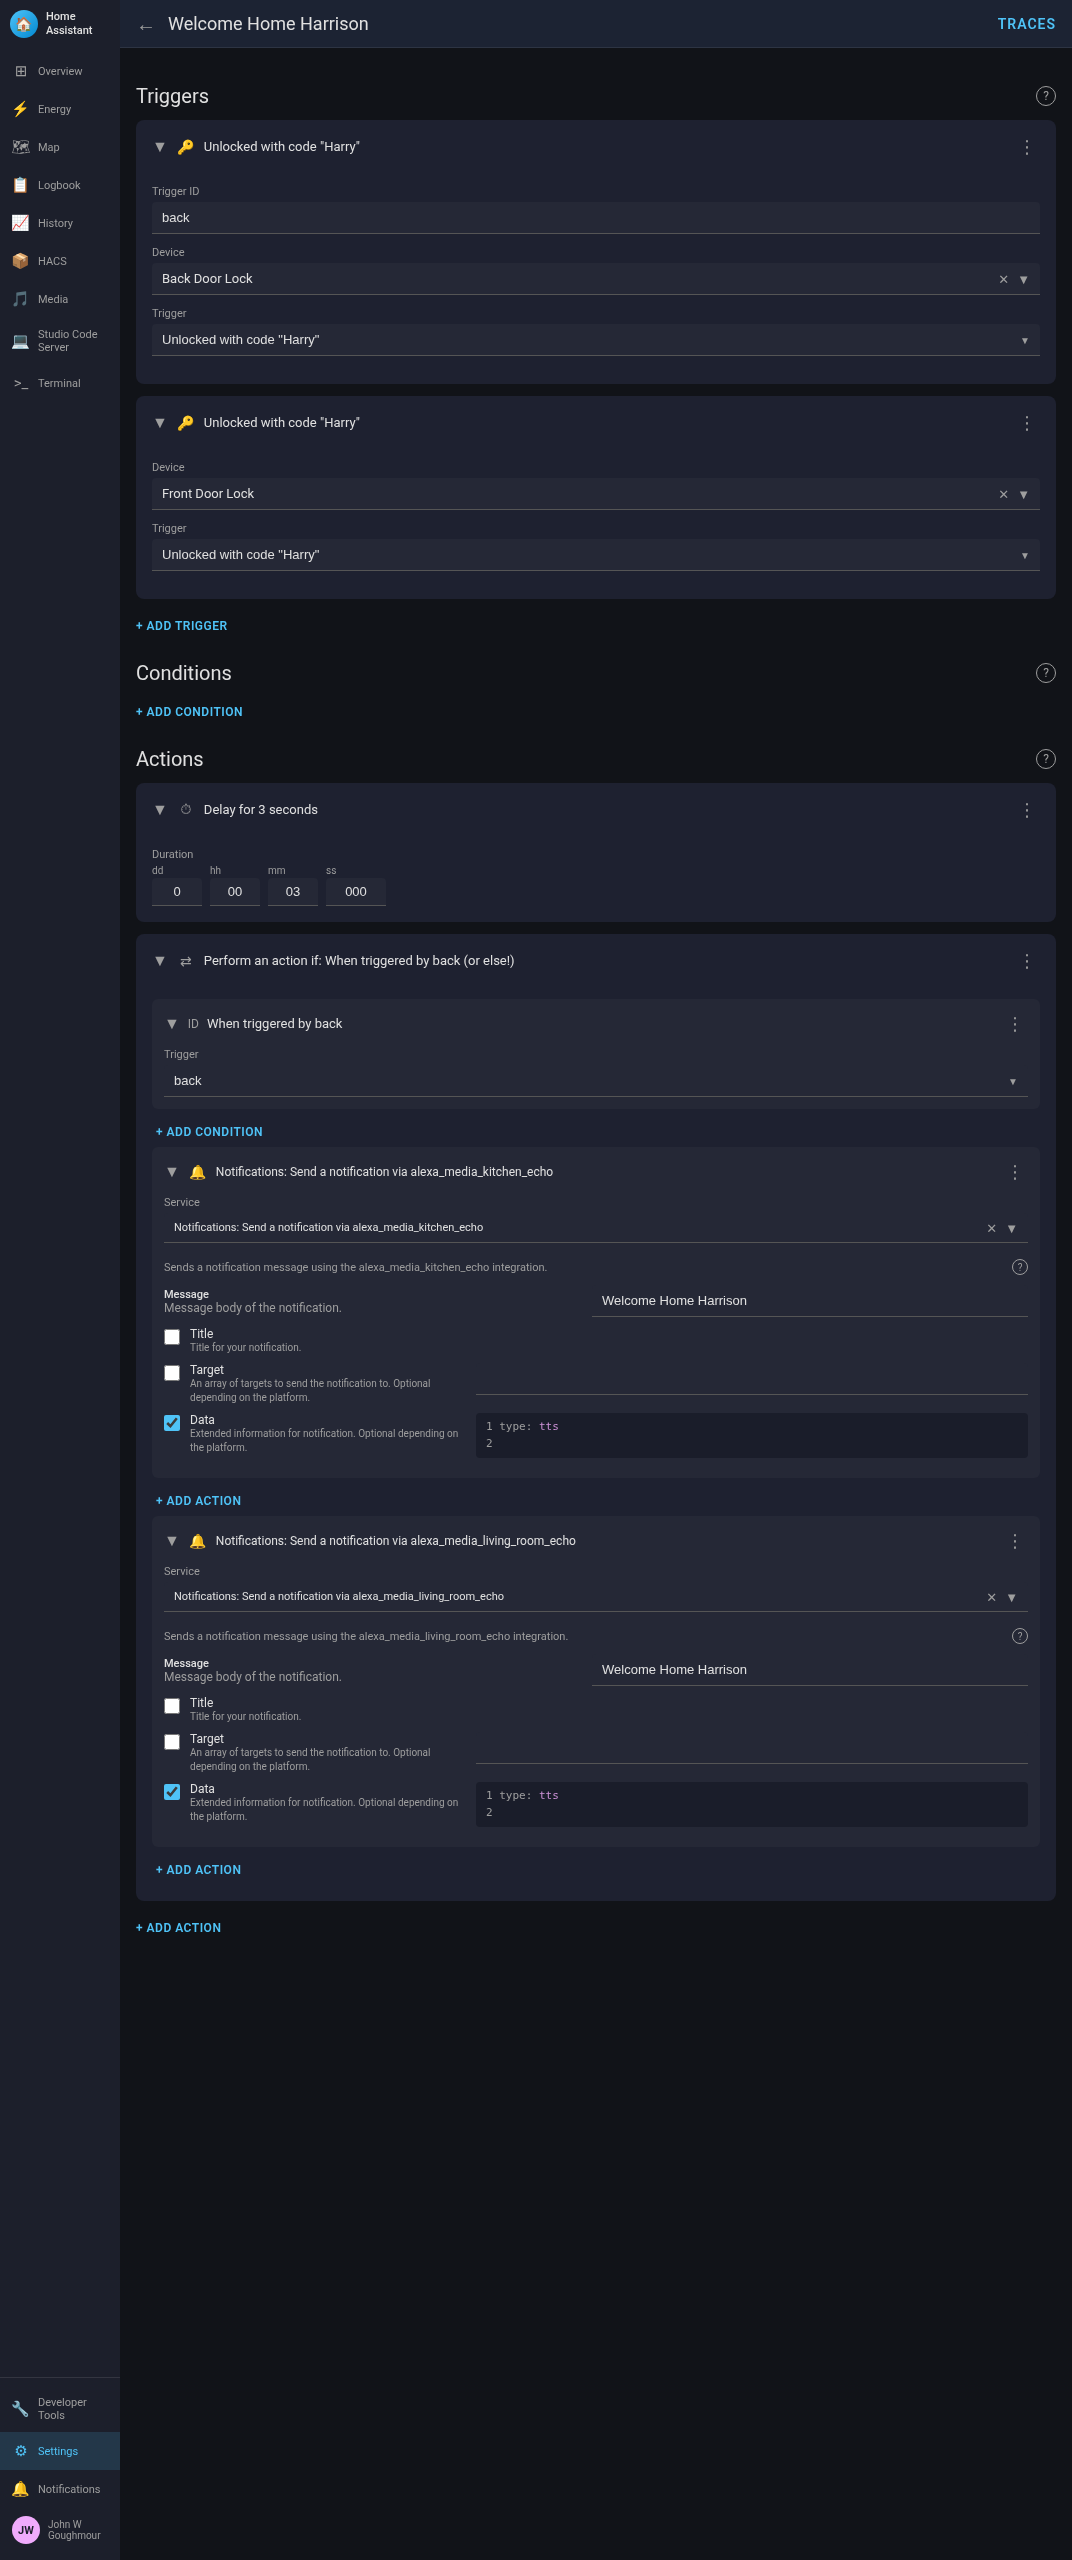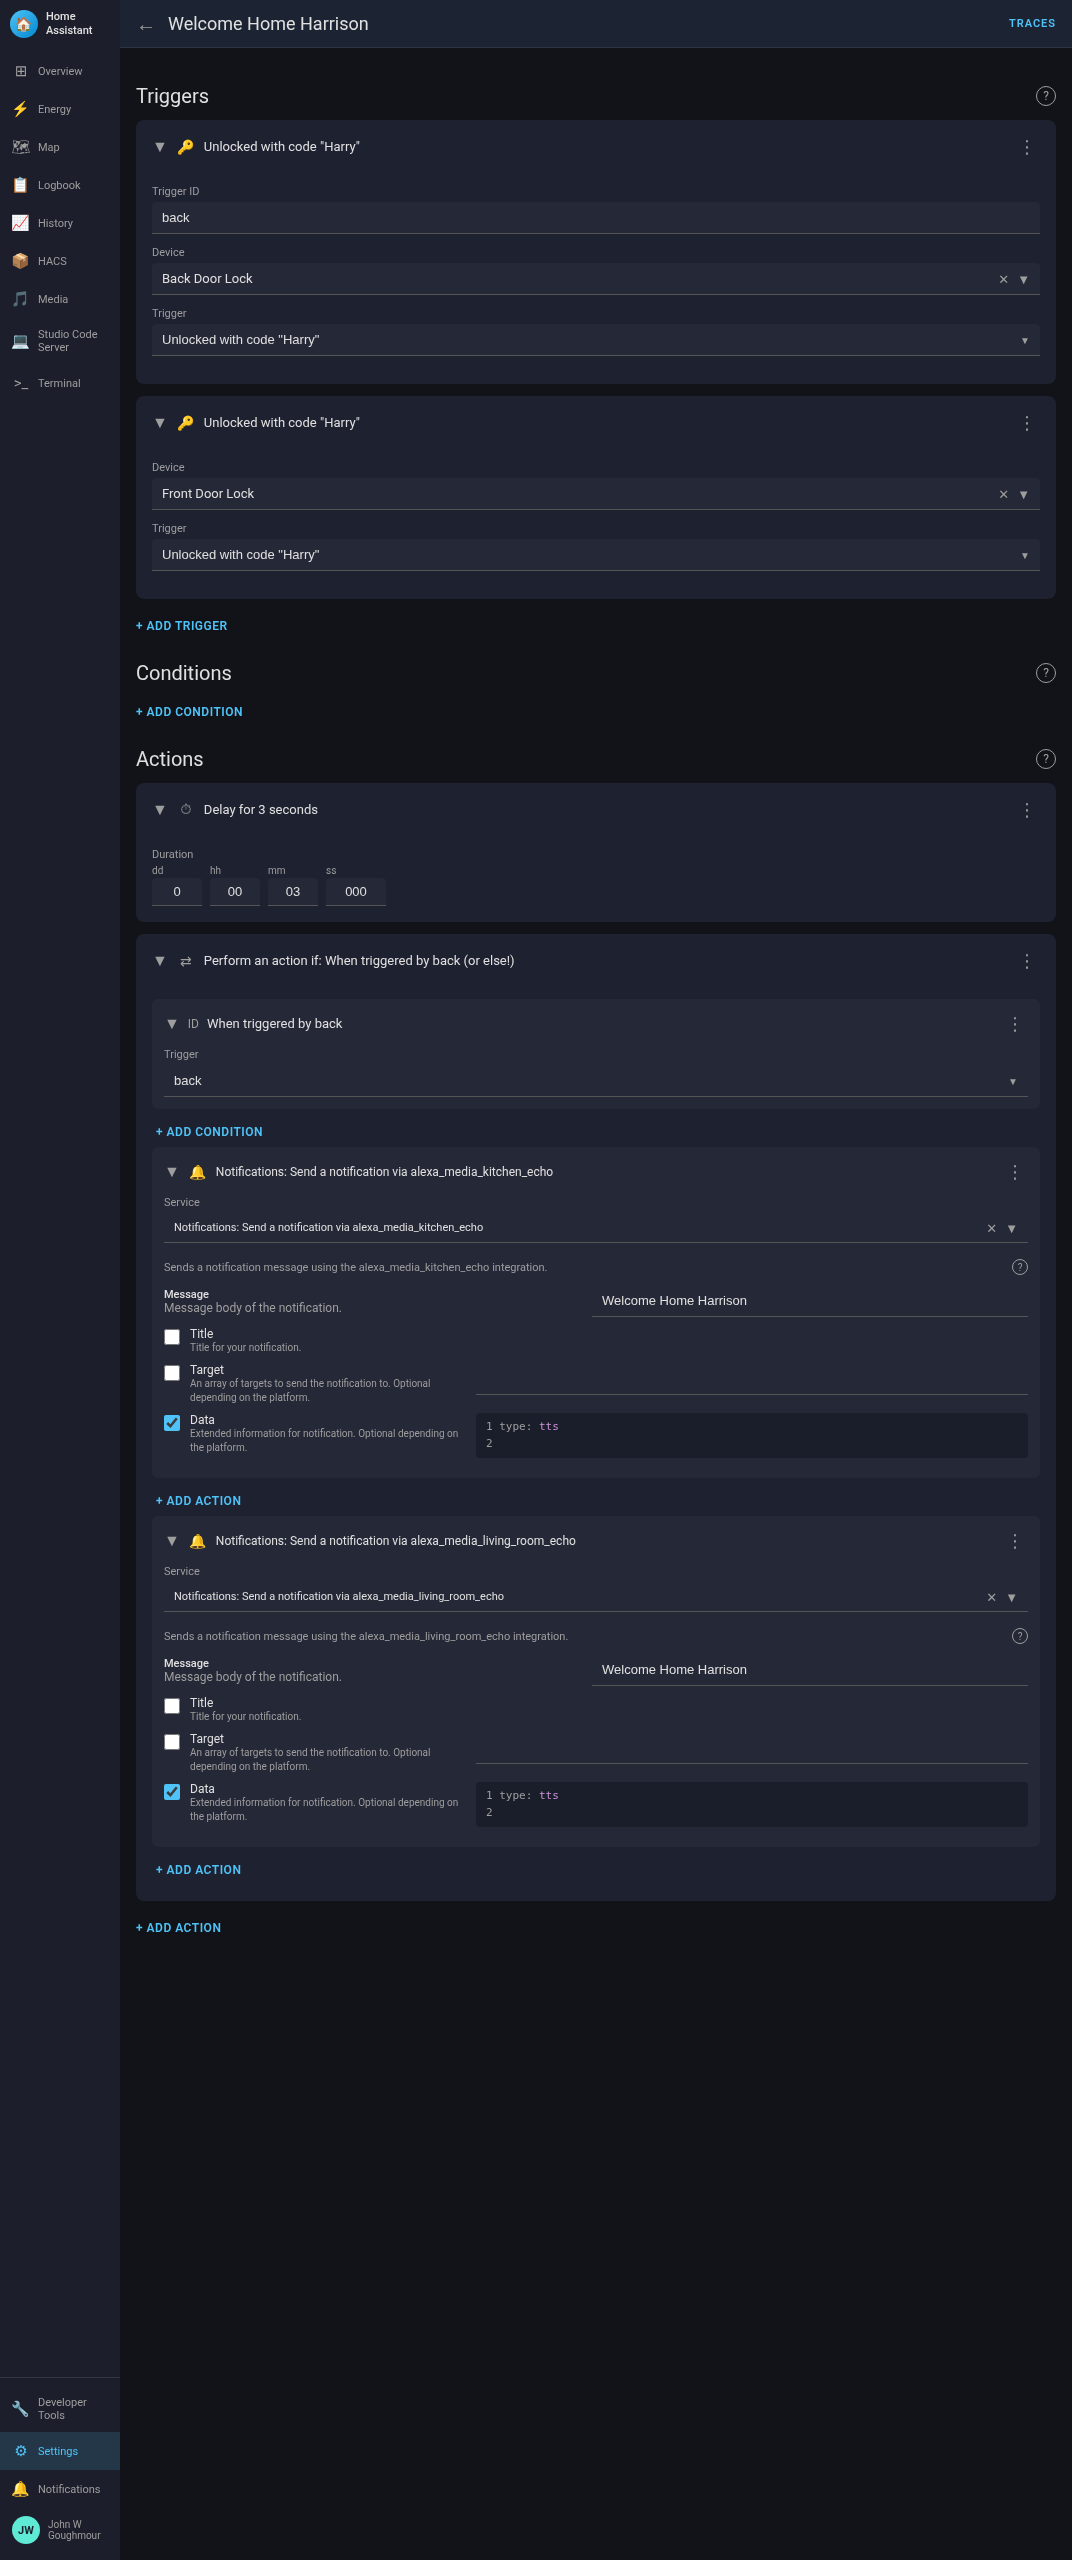--- a/index.html
+++ b/index.html
@@ -81,21 +81,21 @@
     .sidebar-user {
       display: flex;
       align-items: center;
       gap: 8px;
       padding: 8px 12px;
       cursor: pointer;
     }
     .user-avatar {
       width: 28px;
       height: 28px;
-      background: #5eead4;
+      background: #f0abfc;
       border-radius: 50%;
       display: flex;
       align-items: center;
       justify-content: center;
       font-size: 11px;
       color: #1c1f2b;
       font-weight: bold;
       flex-shrink: 0;
     }
     .user-name { font-size: 10px; color: #9e9e9e; }
@@ -115,21 +115,21 @@
       z-index: 50;
       border-bottom: 1px solid rgba(255,255,255,0.08);
     }
     .topbar-title {
       font-size: 18px;
       font-weight: 400;
       color: #e0e0e0;
       flex: 1;
     }
     .topbar-traces {
-      font-size: 11px;
+      font-size: 14px;
       color: #4fc3f7;
       text-transform: uppercase;
       font-weight: 600;
       cursor: pointer;
       letter-spacing: 1px;
     }
 
     
     .main {
       margin-left: 120px;

